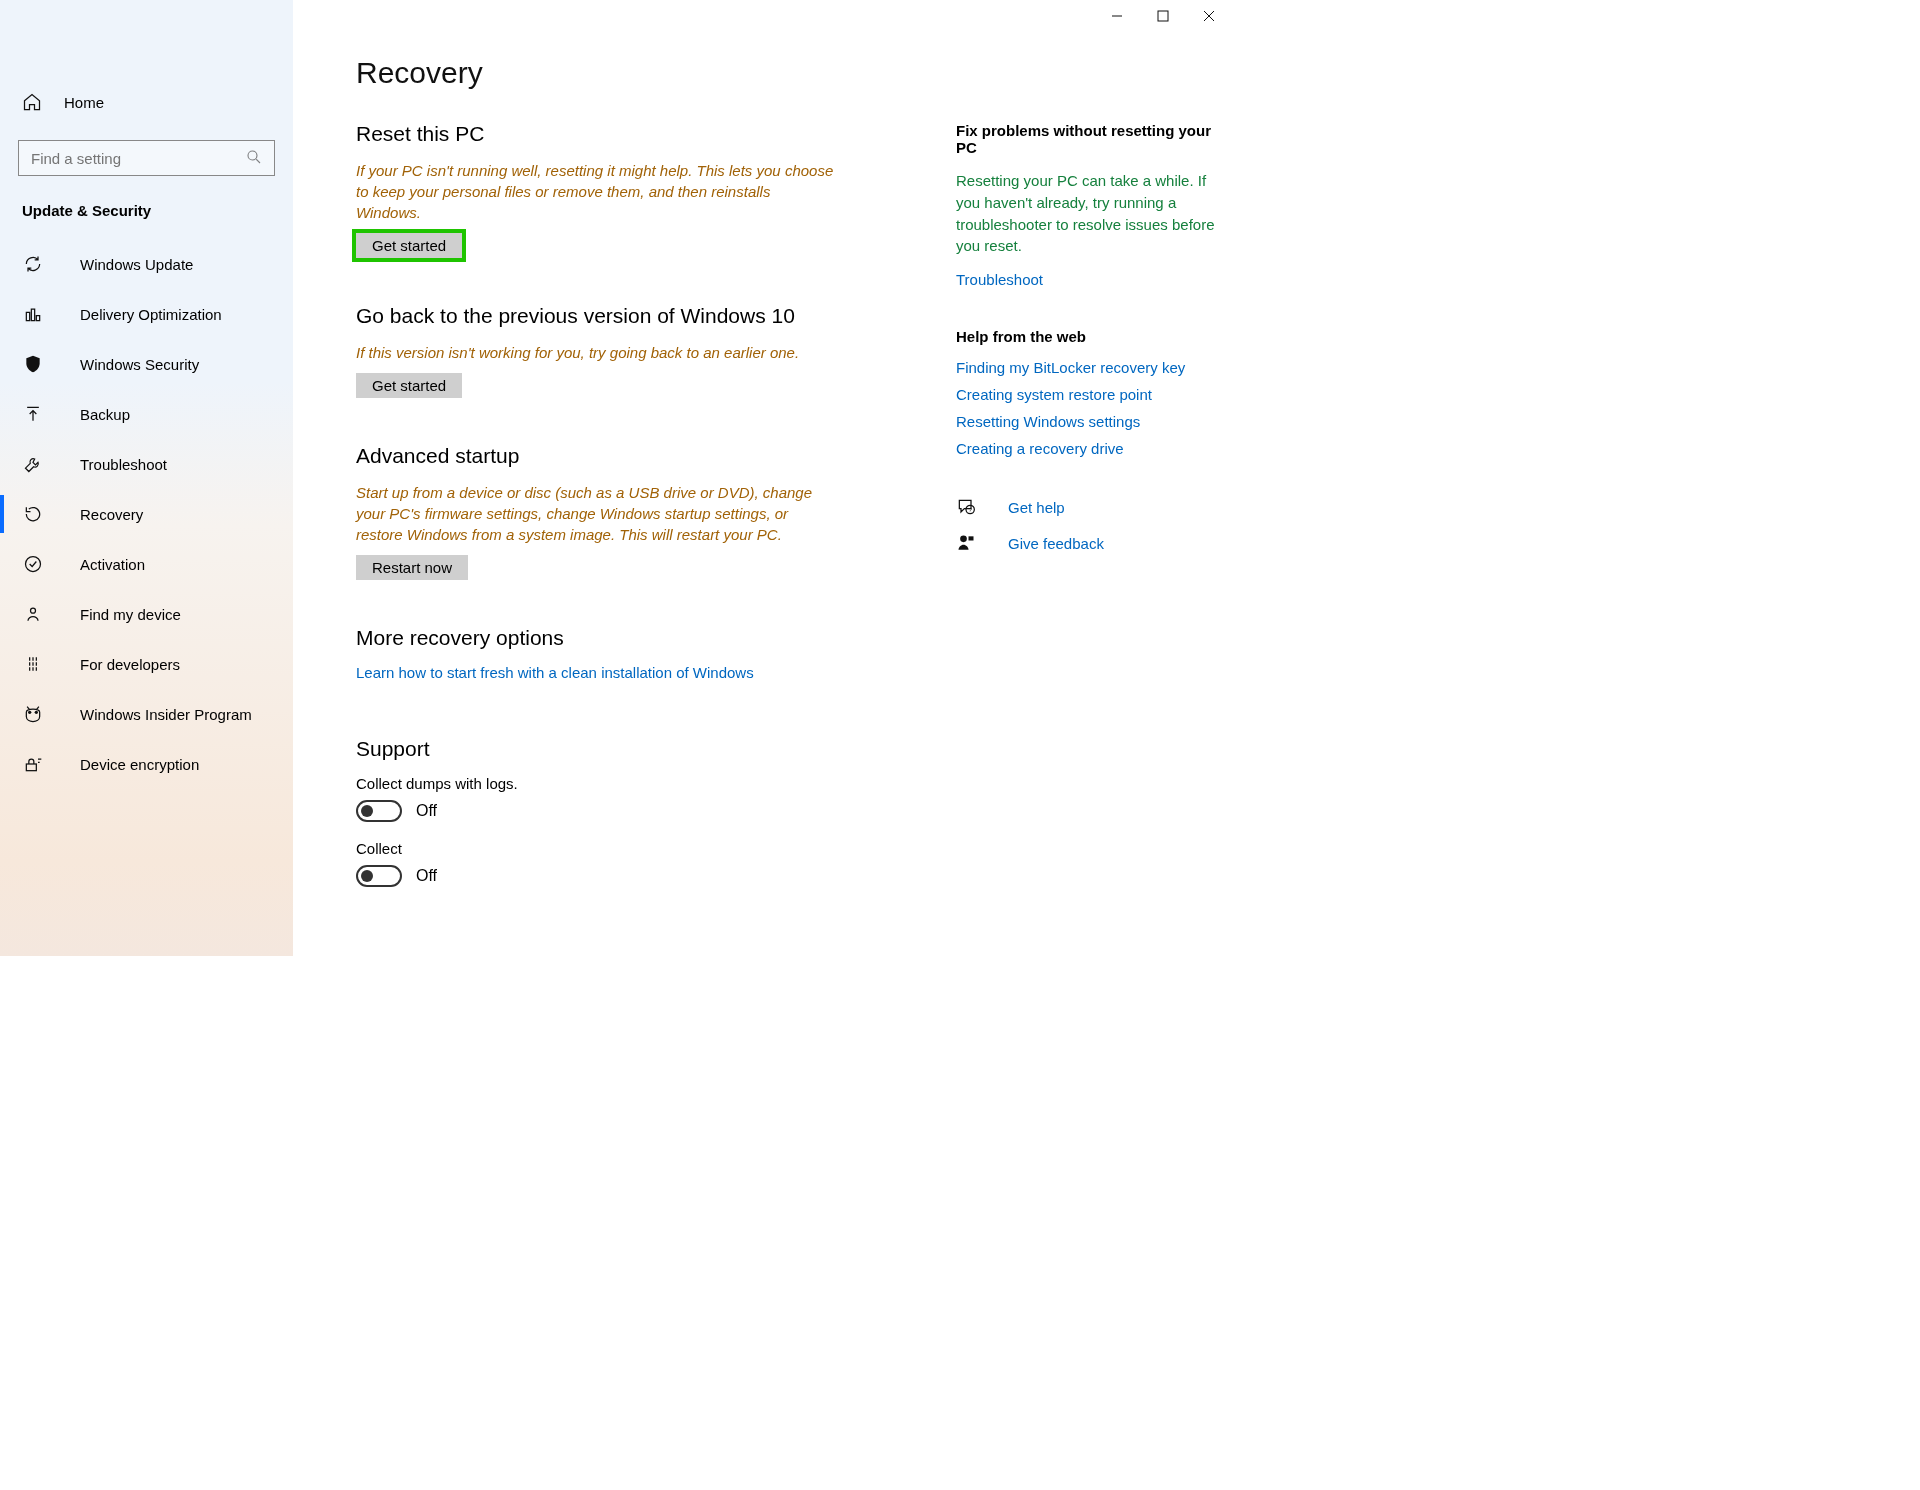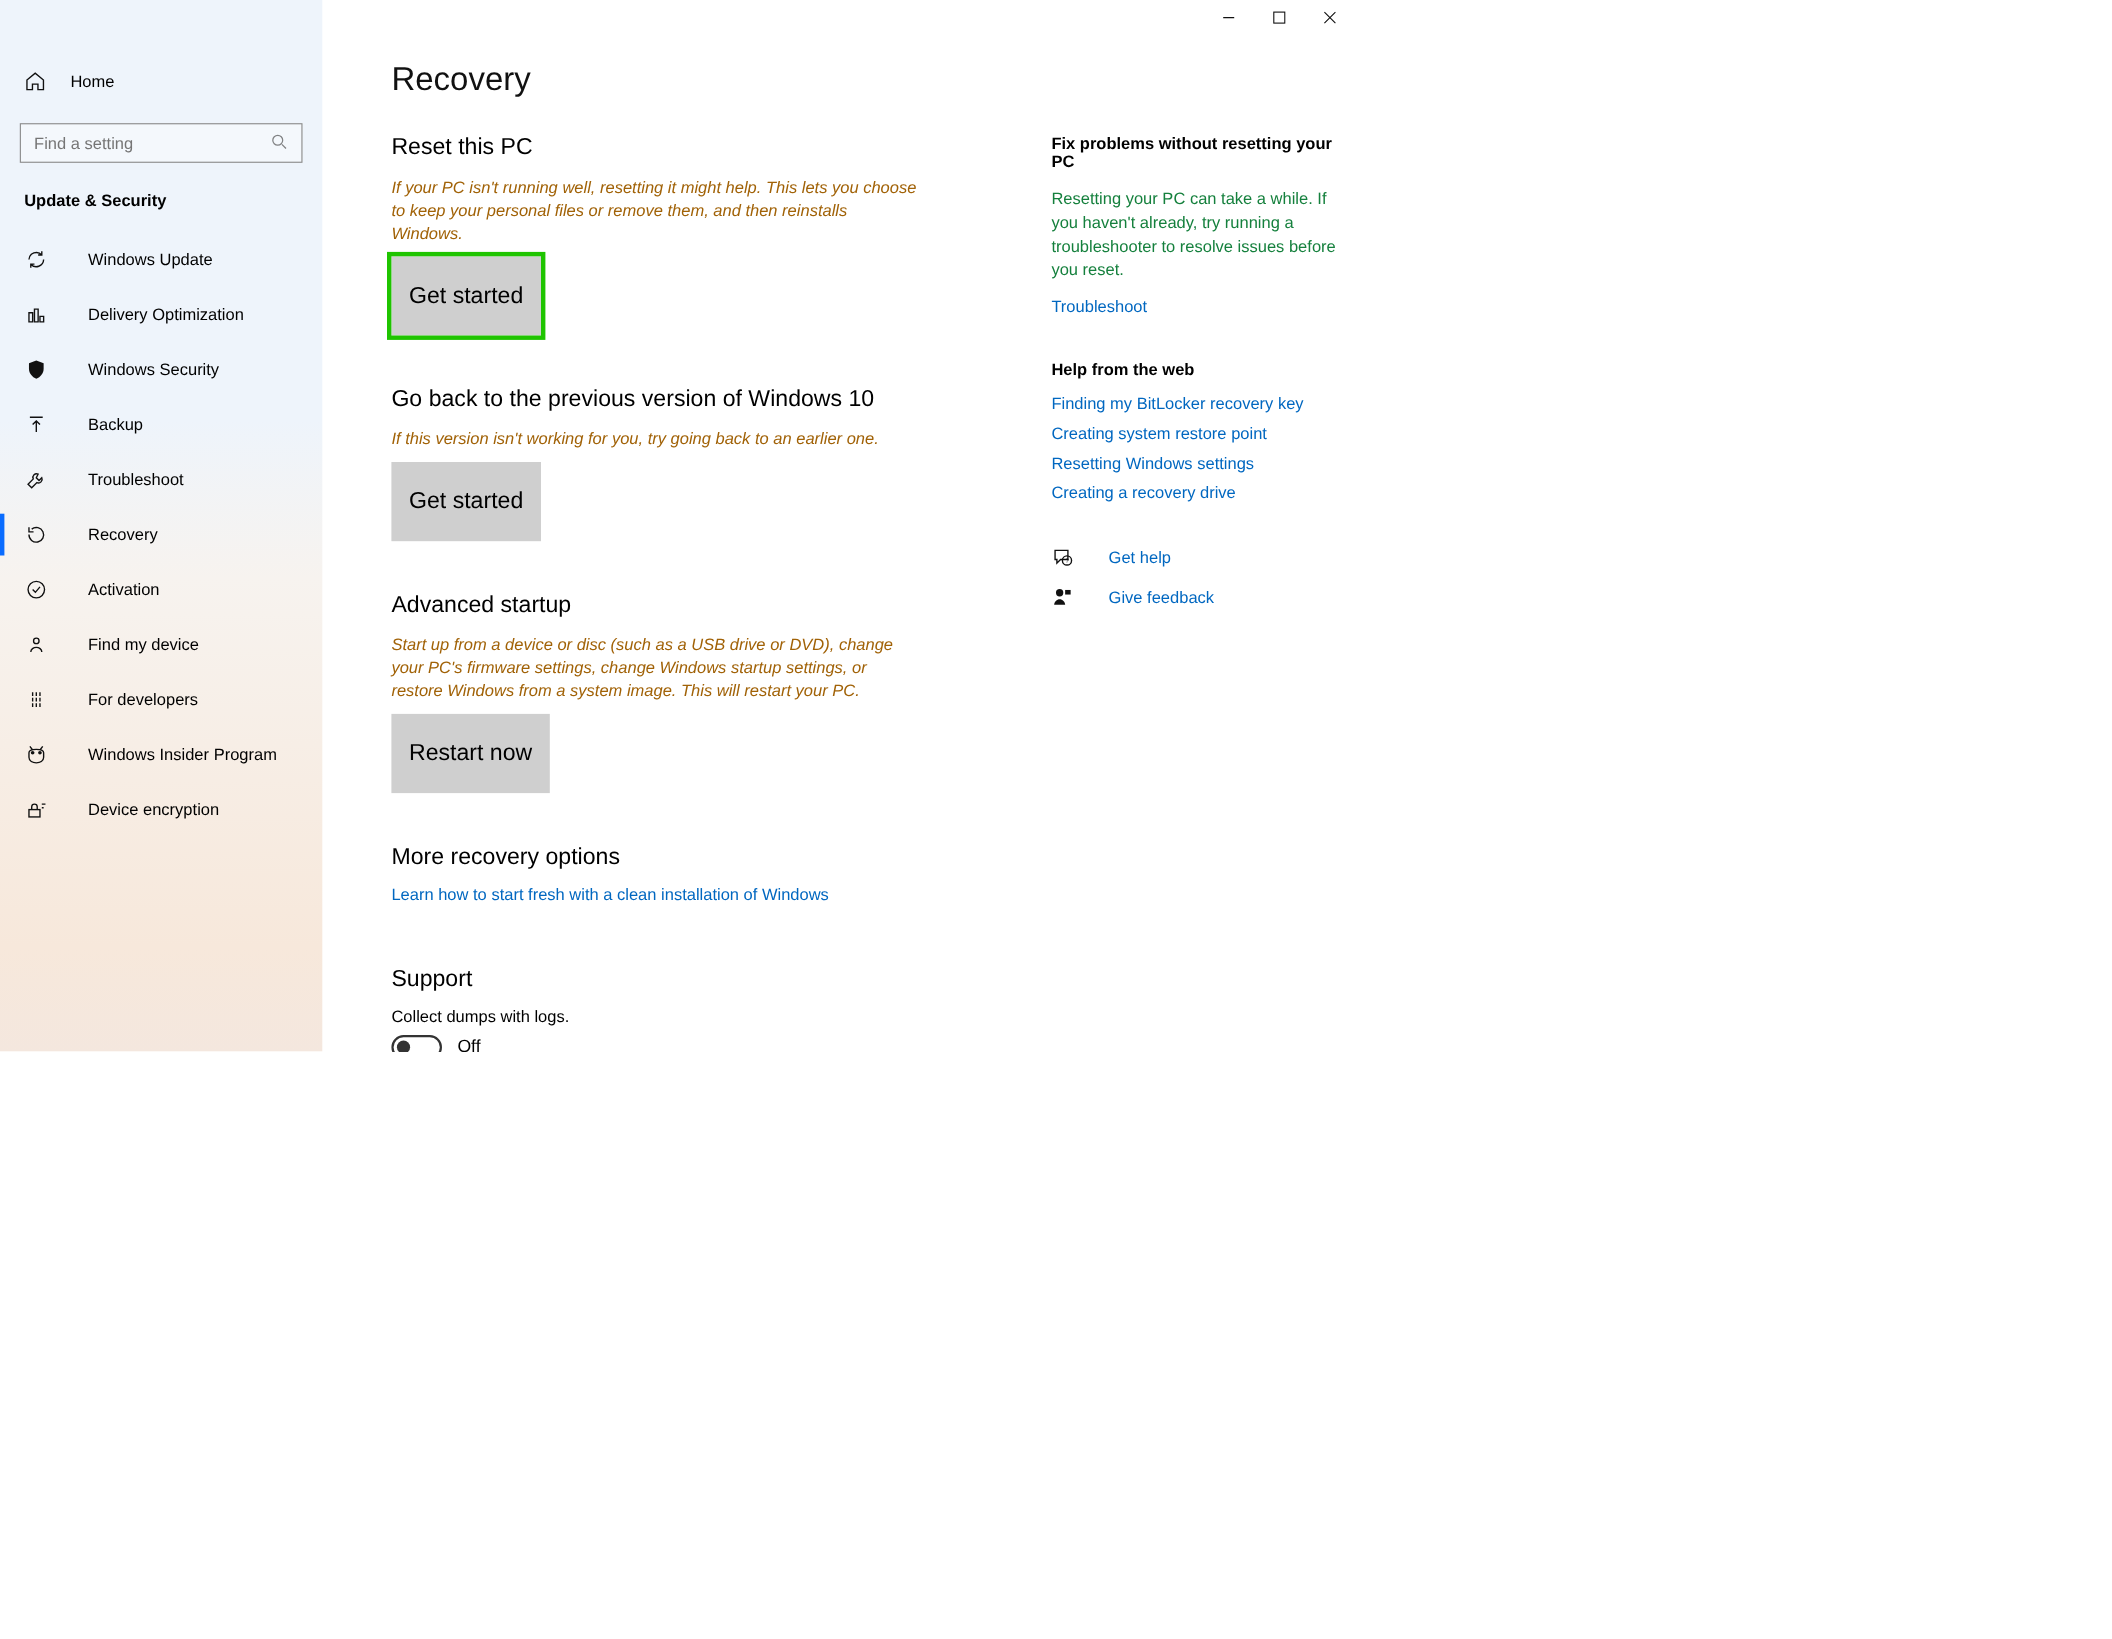--- a/index.html
+++ b/index.html
@@ -6,21 +6,21 @@
 body { width: 1232px; height: 956px; background: #fff; overflow: hidden; position: relative; }
 
 
 .titlebar { position: absolute; top: 0; left: 0; right: 0; height: 42px; display: flex; align-items: center; }
 .titlebar .back { width: 48px; height: 42px; display:flex; align-items:center; justify-content:center; cursor:pointer; }
 .titlebar .app-name { font-size: 13px; color:#111; }
 .win-controls { position: absolute; top: 0; right: 0; height: 32px; display:flex; }
 .win-controls div { width: 46px; height: 32px; display:flex; align-items:center; justify-content:center; cursor:pointer; }
 
 
-.sidebar { position:absolute; left:0; top:0; width: 293px; height: 100%; padding-top: 48px;
+.sidebar { position:absolute; left:0; top:0; width: 293px; height: 100%; padding-top: 76px;
   background: linear-gradient(180deg, #eef4fb 0, #eef4fb 40%, #f7f3ef 55%, #f7e8db 90%, #f4e7de 100%);
   border-right: 0;
 }
 .home-row { display:flex; align-items:center; height: 48px; padding-left: 22px; margin-top: 2px; cursor:pointer; gap: 22px; font-size: 15px; }
 .search-wrap { margin: 14px 18px 10px 18px; }
 .search { width: 100%; height: 36px; border: 1px solid #888; background: rgba(255,255,255,0.35); padding: 0 40px 0 12px; font-size: 15px; outline: none; }
 .search-wrap { position: relative; }
 .search-icon { position:absolute; right: 12px; top: 8px; opacity:.6; }
 .cat-title { font-weight: 600; font-size: 15px; padding: 16px 22px 6px 22px; }
 .nav { margin-top: 14px; }
@@ -30,21 +30,21 @@
 
 
 .main { position:absolute; left:332px; top:0; right:0; height:100%; padding: 56px 0 30px 24px; overflow:auto; }
 .page-title { font-size: 30px; font-weight: 400; color:#111; margin-bottom: 32px; }
 .content-cols { display:flex; gap: 120px; }
 .col-left { width: 480px; }
 .col-right { width: 260px; }
 
 h2.section { font-size: 21px; font-weight: 400; margin-bottom: 14px; }
 .section-desc { font-size: 15px; line-height: 1.4; color:#a16207; margin-bottom: 10px; font-style: italic; }
-.btn { display:inline-block; background:#cfcfcf; border: none; padding: 24px 16px; font-size: 21px; cursor:pointer; }
+.btn { display:inline-block; background:#cfcfcf; border: none; padding: 4px 16px; font-size: 15px; cursor:pointer; }
 .btn.highlight { outline: 4px solid #1fc400; outline-offset: 0; }
 .block { margin-bottom: 46px; }
 
 .link { color:#0067c0; font-size: 15px; cursor:pointer; display:inline-block; margin-bottom: 10px; }
 .aside-title { font-size: 15px; font-weight: 600; margin-bottom: 14px; }
 .aside-desc { font-size: 15px; line-height: 1.45; color:#15803d; margin-bottom: 14px; }
 .aside-block { margin-bottom: 30px; }
 .help-row { display:flex; align-items:center; gap: 32px; margin-bottom: 16px; }
 .help-row .hi { width: 20px; height:20px; display:flex; align-items:center; justify-content:center; color:#111; }
 

